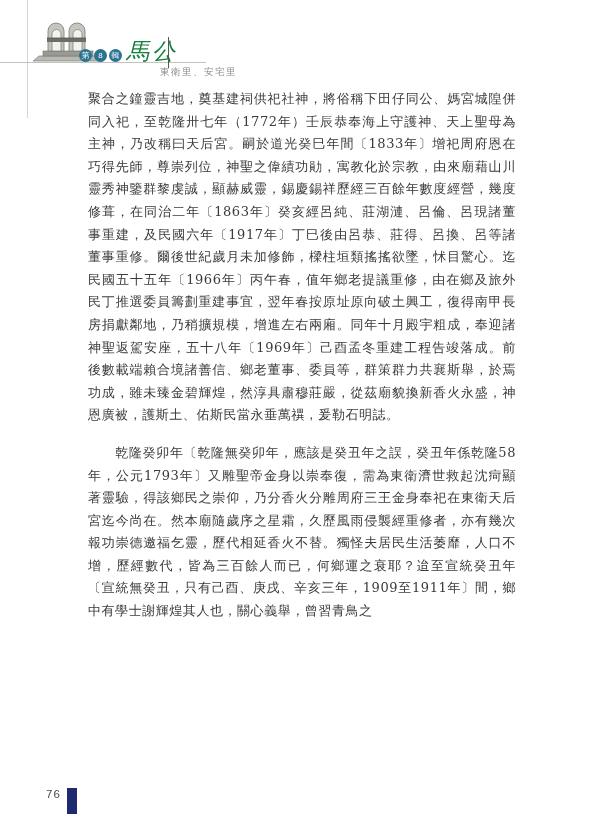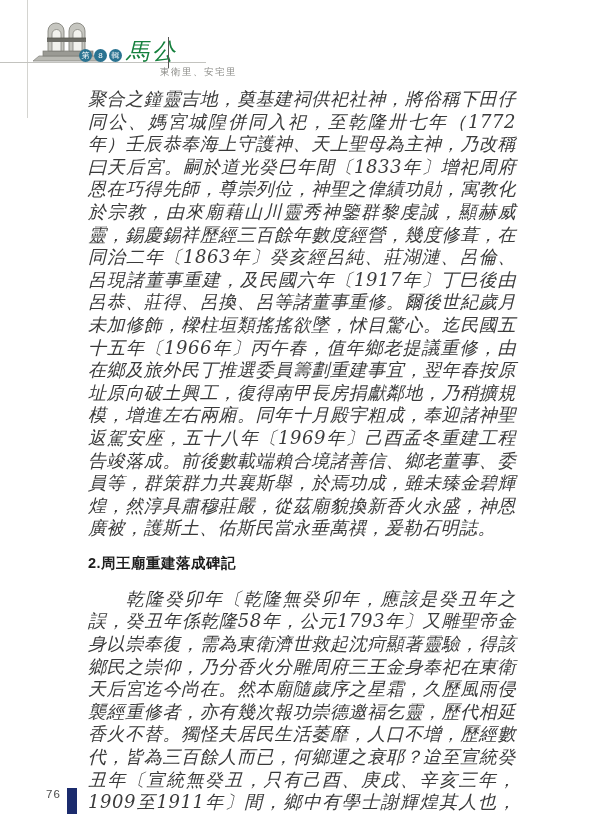--- a/index.html
+++ b/index.html
@@ -47,23 +47,22 @@
     font-family:Liberation Serif, serif;
     text-align:center;
   }
   
   .body-col{
     position:absolute;left:88px;top:88px;width:428px;
     color:#3a3a3a;
   }
   .para{
     margin:0;
-    font-size:18px;line-height:22.6px;letter-spacing:0.55px;
+    font-size:13px;line-height:22.6px;letter-spacing:0.55px;
     text-align:justify;
-    font-style:italic;
   }
   .para.indent{text-indent:2.1em;}
   .para.gap-top{margin-top:15px;}
   .section-heading{
     margin:14px 0 9px 0;
     font-family:"Liberation Sans","DejaVu Sans",sans-serif;
     font-size:14.5px;font-weight:bold;color:#1d1d1d;
     letter-spacing:0.5px;
   }
   
@@ -105,18 +104,17 @@
   <span class="badge">8</span>
   <span class="badge">輯</span>
 </div>
 
 <div class="city-title">馬公</div>
 <div class="title-divider"></div>
 <div class="village-subtitle">東衛里、安宅里</div>
 
 <div class="body-col">
   <p class="para">聚合之鐘靈吉地，奠基建祠供祀社神，將俗稱下田仔同公、媽宮城隍併同入祀，至乾隆卅七年（1772年）壬辰恭奉海上守護神、天上聖母為主神，乃改稱曰天后宮。嗣於道光癸巳年間〔1833年〕增祀周府恩在巧得先師，尊崇列位，神聖之偉績功勛，寓教化於宗教，由來廟藉山川靈秀神鑒群黎虔誠，顯赫威靈，錫慶錫祥歷經三百餘年數度經營，幾度修葺，在同治二年〔1863年〕癸亥經呂純、莊湖漣、呂倫、呂現諸董事重建，及民國六年〔1917年〕丁巳後由呂恭、莊得、呂換、呂等諸董事重修。爾後世紀歲月未加修飾，樑柱垣類搖搖欲墜，怵目驚心。迄民國五十五年〔1966年〕丙午春，值年鄉老提議重修，由在鄉及旅外民丁推選委員籌劃重建事宜，翌年春按原址原向破土興工，復得南甲長房捐獻鄰地，乃稍擴規模，增進左右兩廂。同年十月殿宇粗成，奉迎諸神聖返駕安座，五十八年〔1969年〕己酉孟冬重建工程告竣落成。前後數載端賴合境諸善信、鄉老董事、委員等，群策群力共襄斯舉，於焉功成，雖未臻金碧輝煌，然淳具肅穆莊嚴，從茲廟貌換新香火永盛，神恩廣被，護斯土、佑斯民當永垂萬禩，爰勒石明誌。</p>
-  <h2 class="section-heading">2.周王廟重建落成碑記</h2>
   <p class="para indent gap-top">乾隆癸卯年〔乾隆無癸卯年，應該是癸丑年之誤，癸丑年係乾隆58年，公元1793年〕又雕聖帝金身以崇奉復，需為東衛濟世救起沈疴顯著靈驗，得該鄉民之崇仰，乃分香火分雕周府三王金身奉祀在東衛天后宮迄今尚在。然本廟隨歲序之星霜，久歷風雨侵襲經重修者，亦有幾次報功崇德邀福乞靈，歷代相延香火不替。獨怪夫居民生活萎靡，人口不增，歷經數代，皆為三百餘人而已，何鄉運之衰耶？迨至宣統癸丑年〔宣統無癸丑，只有己酉、庚戌、辛亥三年，1909至1911年〕間，鄉中有學士謝輝煌其人也，關心義舉，曾習青鳥之</p>
 </div>
 
 <div class="page-number">76</div>
 <div class="footer-bar"></div>
 
 </body></html>

